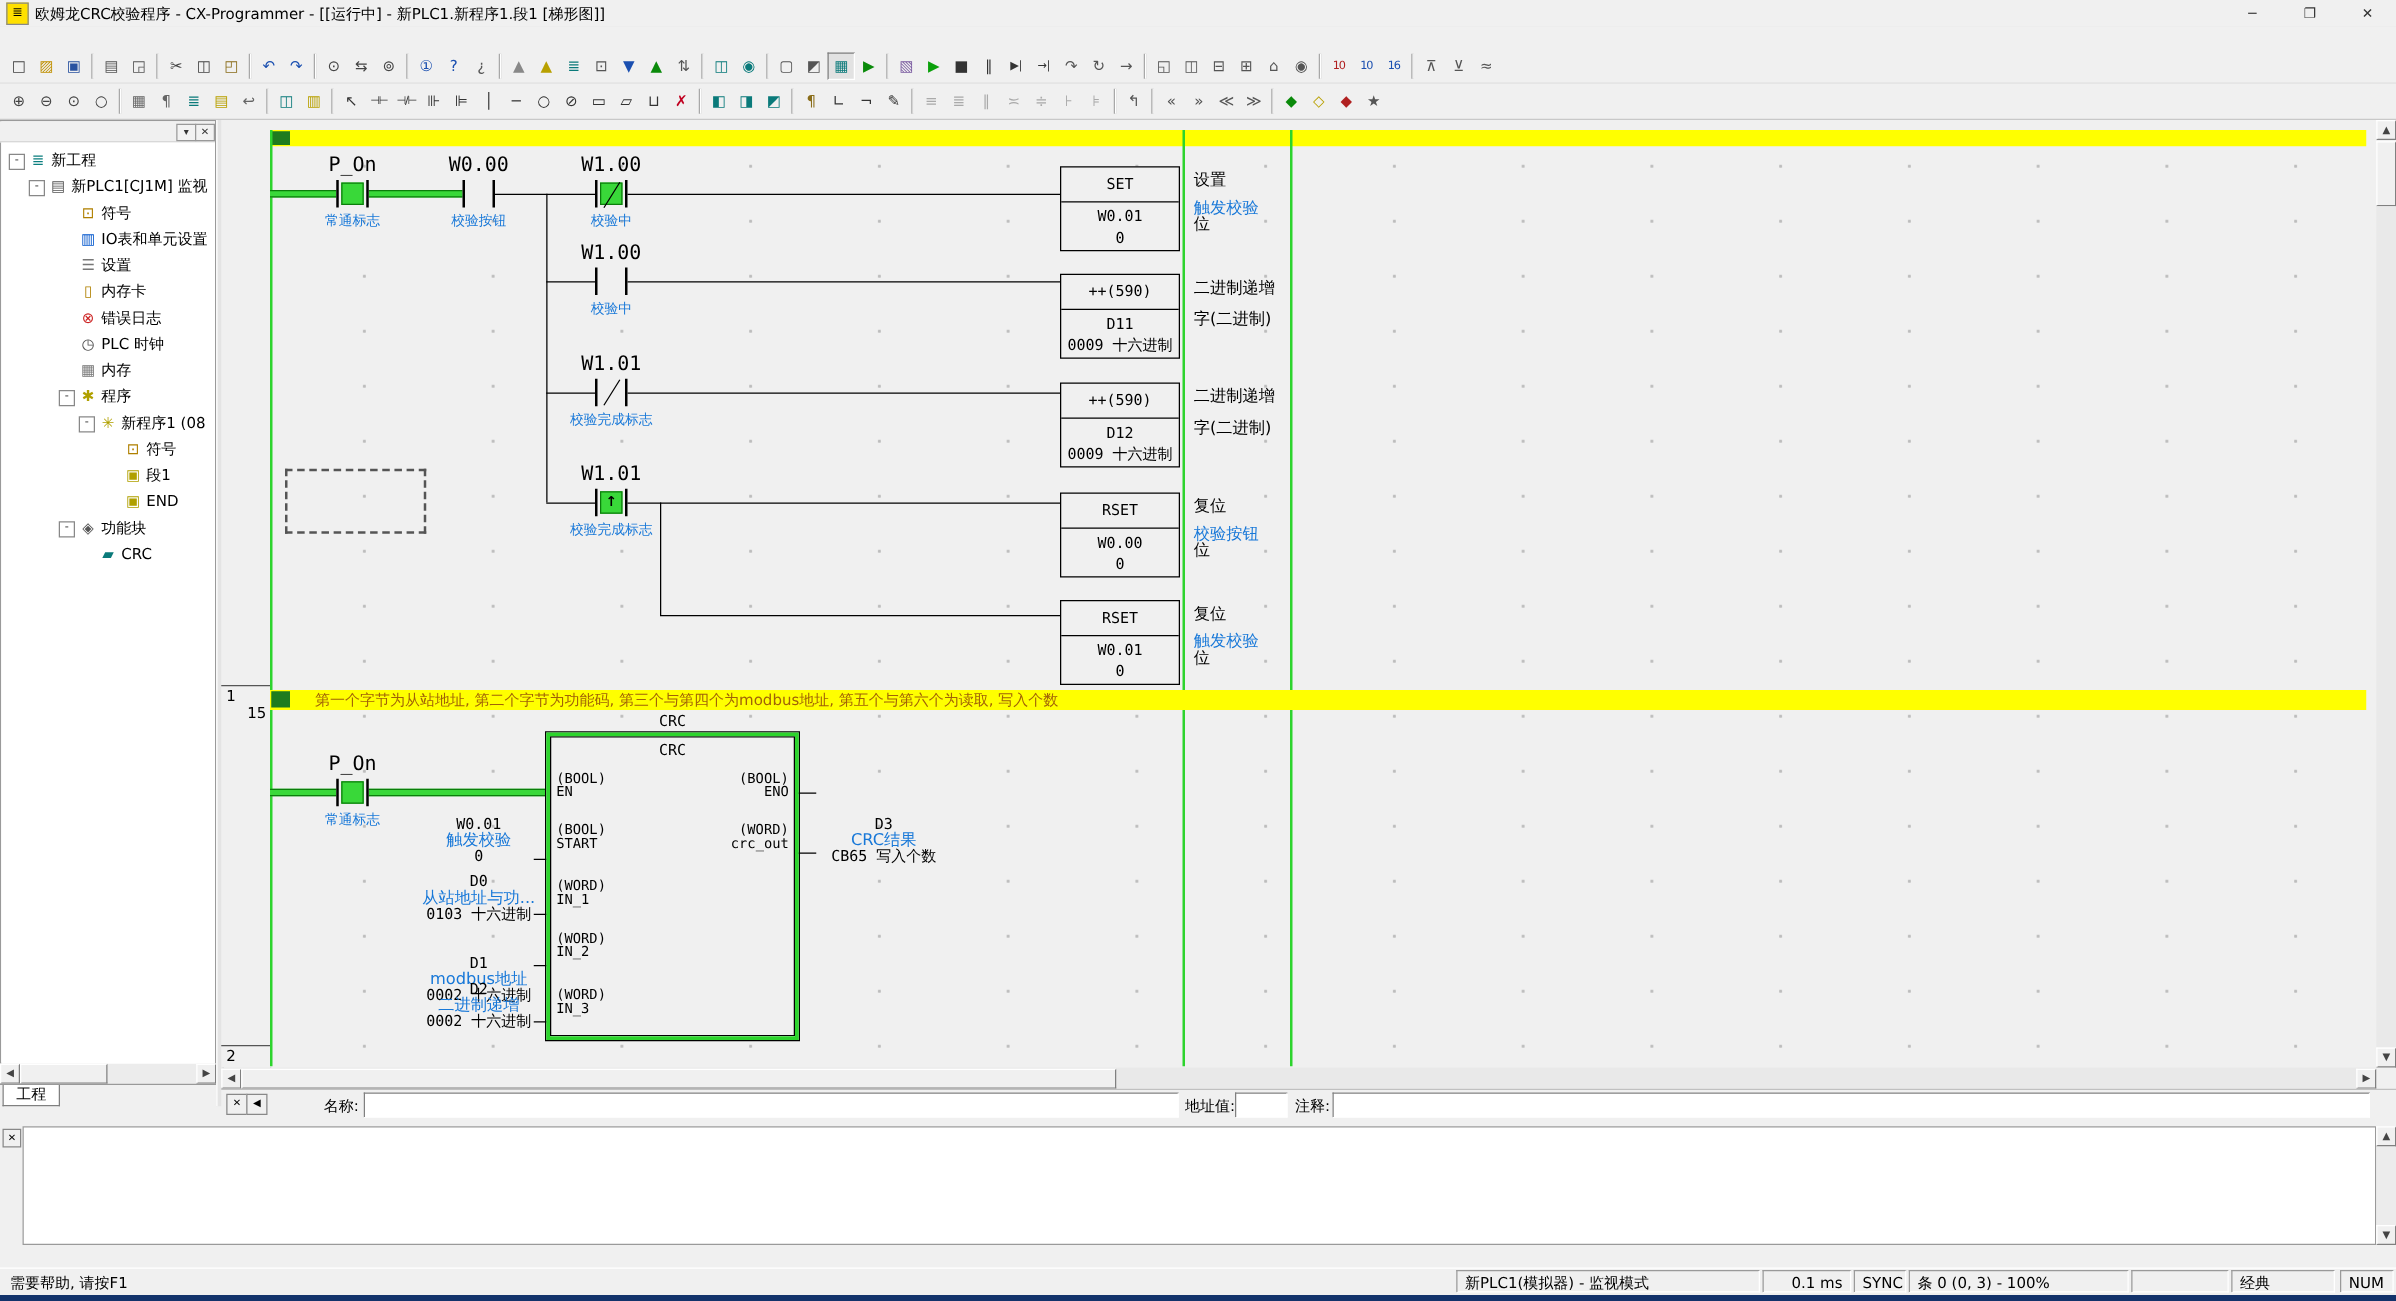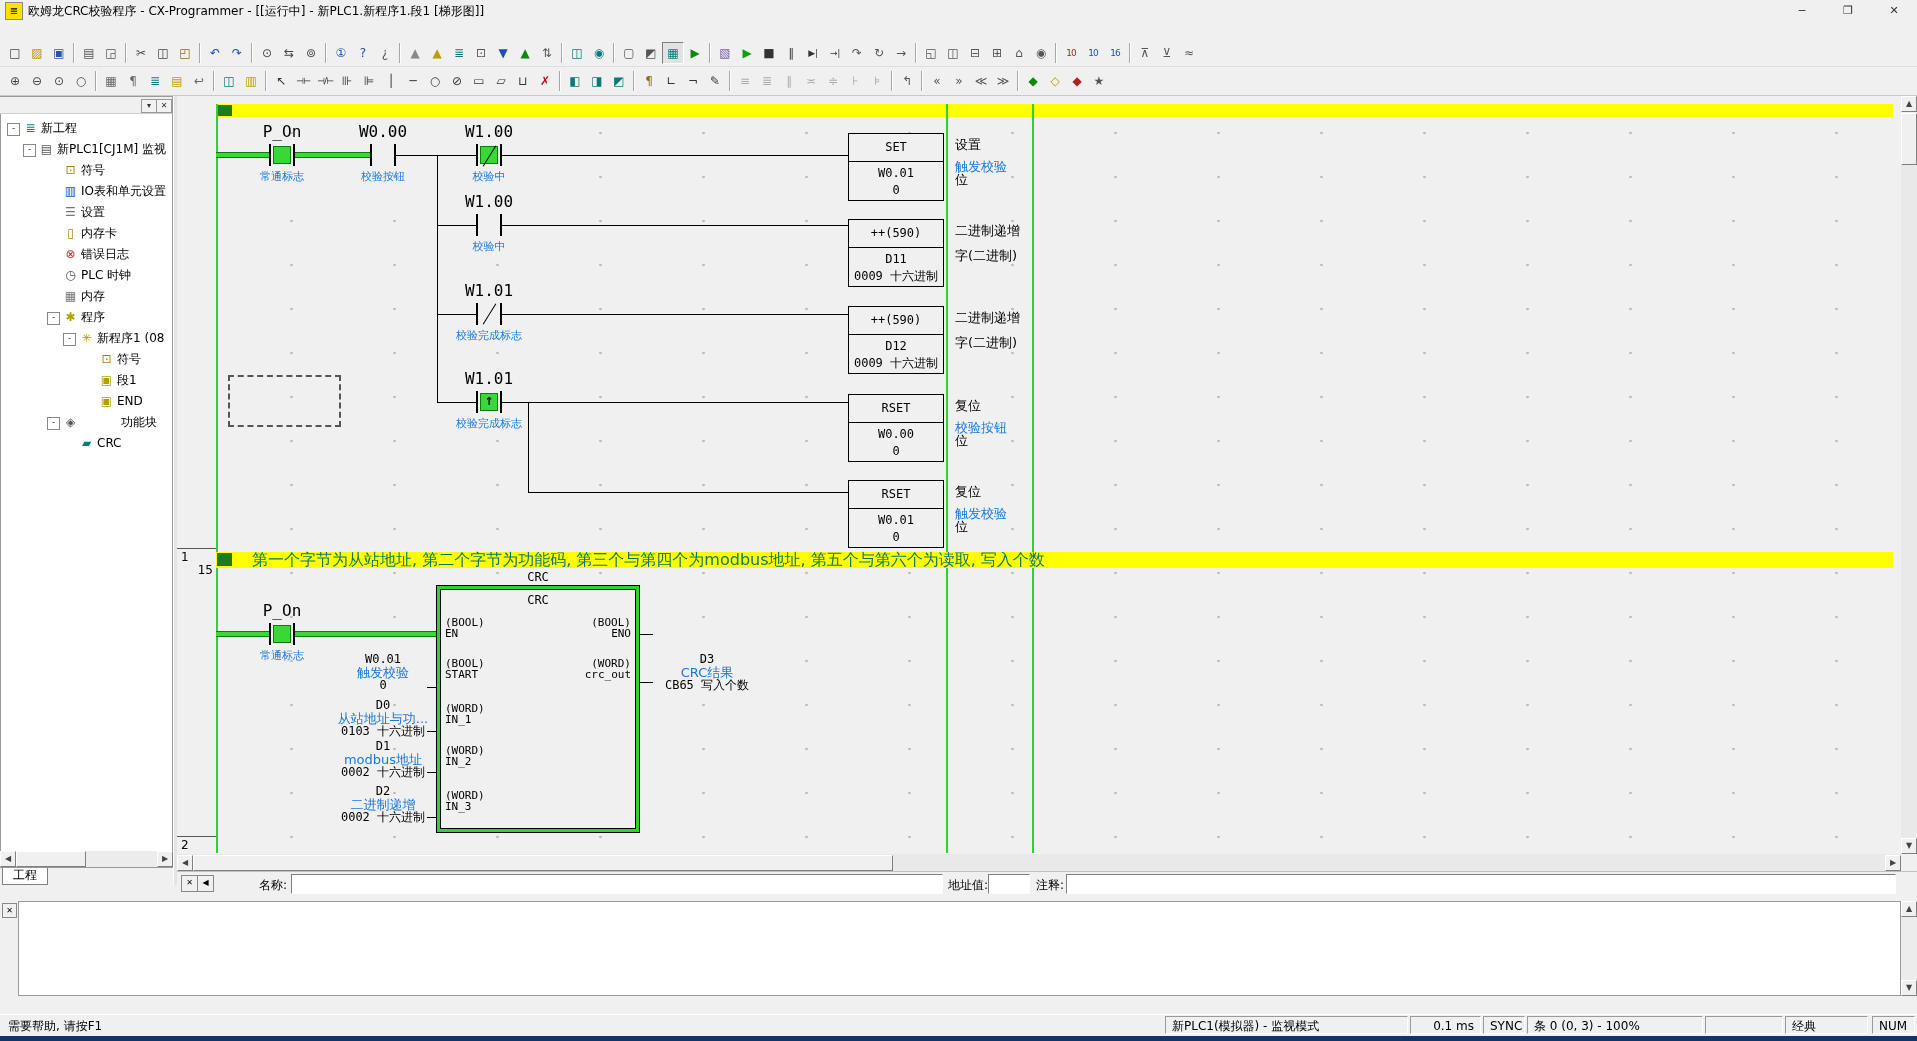--- a/index.html
+++ b/index.html
@@ -45,21 +45,21 @@
   #margin-col{left:177px;top:96px;width:39px;height:758px;background:#f0f0f0;border-right:1px solid #555}
   #canvas{left:216px;top:96px;width:1685px;height:758px;background-color:#f0f0f0;
           background-image:radial-gradient(circle,#bdbdbd 1px,rgba(0,0,0,0) 1.6px);
           background-size:103px 44px;background-position:24px 15px}
   .rail{position:absolute;width:2px;background:#2dd42d}
   .hl{position:absolute;height:1px;background:#000}
   .vl{position:absolute;width:1px;background:#000}
   .pwr{position:absolute;height:4px;background:#39d839;border-top:1px solid #0b7d0b;border-bottom:1px solid #0b7d0b}
   .ybar{position:absolute;background:#ffff00}
   .ygrn{position:absolute;background:#1e7c1e}
-  .ycomment{position:absolute;font-size:16px;line-height:16px;color:#0f766e;white-space:nowrap}
+  .ycomment{position:absolute;font-size:12px;line-height:16px;color:#a16207;white-space:nowrap}
   .contact{position:absolute;width:26px;height:22px;background:#f0f0f0}
   .tick{position:absolute;top:0;width:2px;height:22px;background:#000}
   .tick.l{left:0}.tick.r{right:0}
   .cmid{position:absolute;left:4px;right:4px;top:2px;bottom:2px;overflow:visible}
   .on .cmid{background:#39d839;border:1px solid #0b7d0b}
   .nc .cmid::before{content:"";position:absolute;left:50%;top:-3px;height:24px;width:1px;background:#000;transform:rotate(32deg)}
   .up .cmid::after{content:"↑";position:absolute;left:0;right:0;top:0;text-align:center;font-size:11px;font-weight:bold;line-height:16px;color:#000}
   .caddr{position:absolute;bottom:25px;left:50%;transform:translateX(-50%);white-space:nowrap;font-size:16px}
   .ccomm{position:absolute;top:25px;left:50%;transform:translateX(-50%);white-space:nowrap;font-size:11px;color:#1878d8}
   .blk{position:absolute;left:848px;width:96px;background:#f0f0f0;border:1px solid #000;box-sizing:border-box}
@@ -315,21 +315,21 @@
       <div class="ticon" style="left: 98px; color: rgb(176, 160, 0);">▣</div>
       <div class="tlabel" style="left: 116px;">段1</div>
     </div>
     <div class="trow" style="top: 277px; left: 0px; width: 171px;">
       <div class="ticon" style="left: 98px; color: rgb(176, 160, 0);">▣</div>
       <div class="tlabel" style="left: 116px;">END</div>
     </div>
     <div class="trow" style="top: 298px; left: 0px; width: 171px;">
       <div class="texp" style="left: 46px;">-</div>
       <div class="ticon" style="left: 62px; color: rgb(85, 85, 85);">◈</div>
-      <div class="tlabel" style="left: 80px; margin-left: 40px;">功能块</div>
+      <div class="tlabel" style="left: 80px;">功能块</div>
     </div>
     <div class="trow" style="top: 319px; left: 0px; width: 171px;">
       <div class="ticon" style="left: 78px; color: rgb(10, 122, 122);">▰</div>
       <div class="tlabel" style="left: 96px;">CRC</div>
     </div>
   </div>
 <div class="abs" id="tree-hscroll">
   <div class="sbtn" style="left:0;top:0">◀</div>
   <div class="sthumb" style="left:16px;top:0;width:70px;height:16px"></div>
   <div class="sbtn" style="left:157px;top:0">▶</div>
@@ -483,21 +483,21 @@
 <div class="pstack" style="left:303px;top:653px">
   <div class="pa mono">W0.01</div>
   <div class="pc">触发校验</div>
   <div class="pv mono">0</div>
 </div>
 <div class="pstack" style="left:303px;top:699px">
   <div class="pa mono">D0</div>
   <div class="pc">从站地址与功...</div>
   <div class="pv mono">0103 十六进制</div>
 </div>
-<div class="pstack" style="left:303px;top:740px">
+<div class="pstack" style="left:303px;top:764px">
   <div class="pa mono">D1</div>
   <div class="pc">modbus地址</div>
   <div class="pv mono">0002 十六进制</div>
 </div>
 <div class="pstack" style="left:303px;top:785px">
   <div class="pa mono">D2</div>
   <div class="pc">二进制递增</div>
   <div class="pv mono">0002 十六进制</div>
 </div>
 

